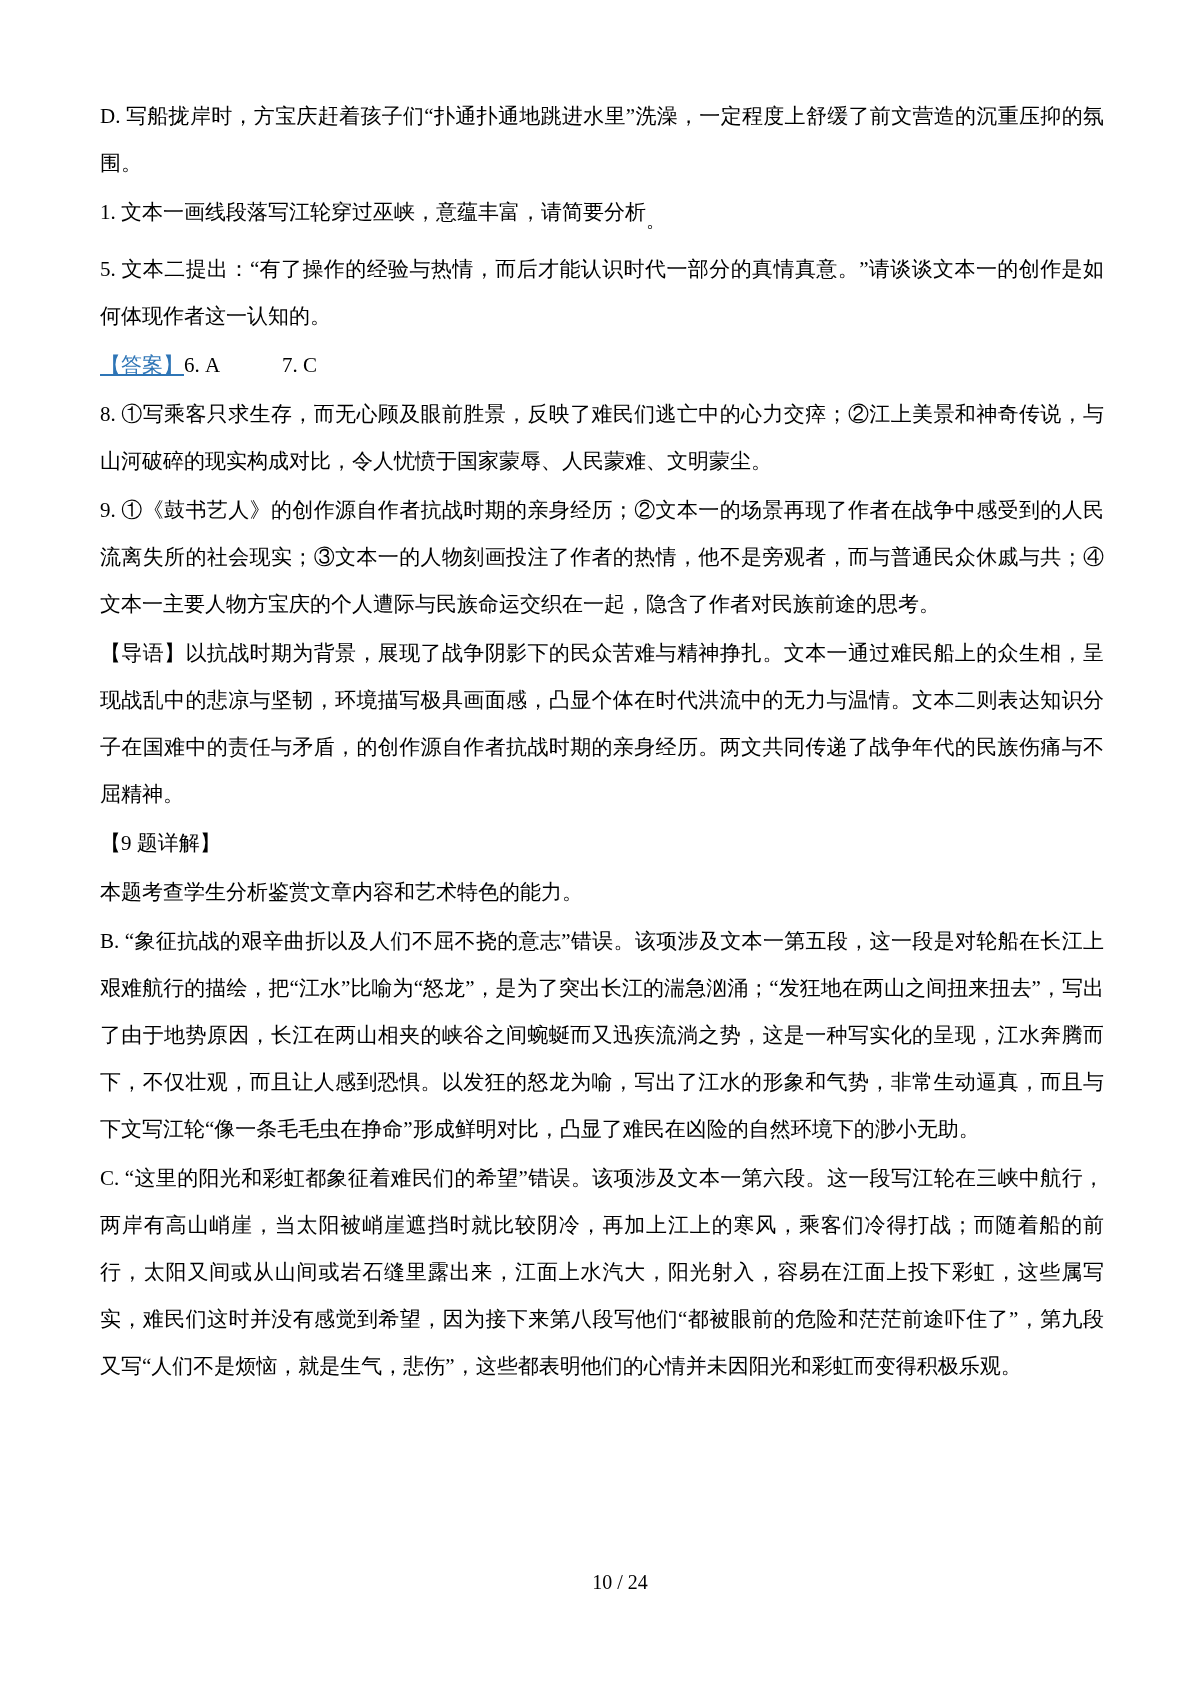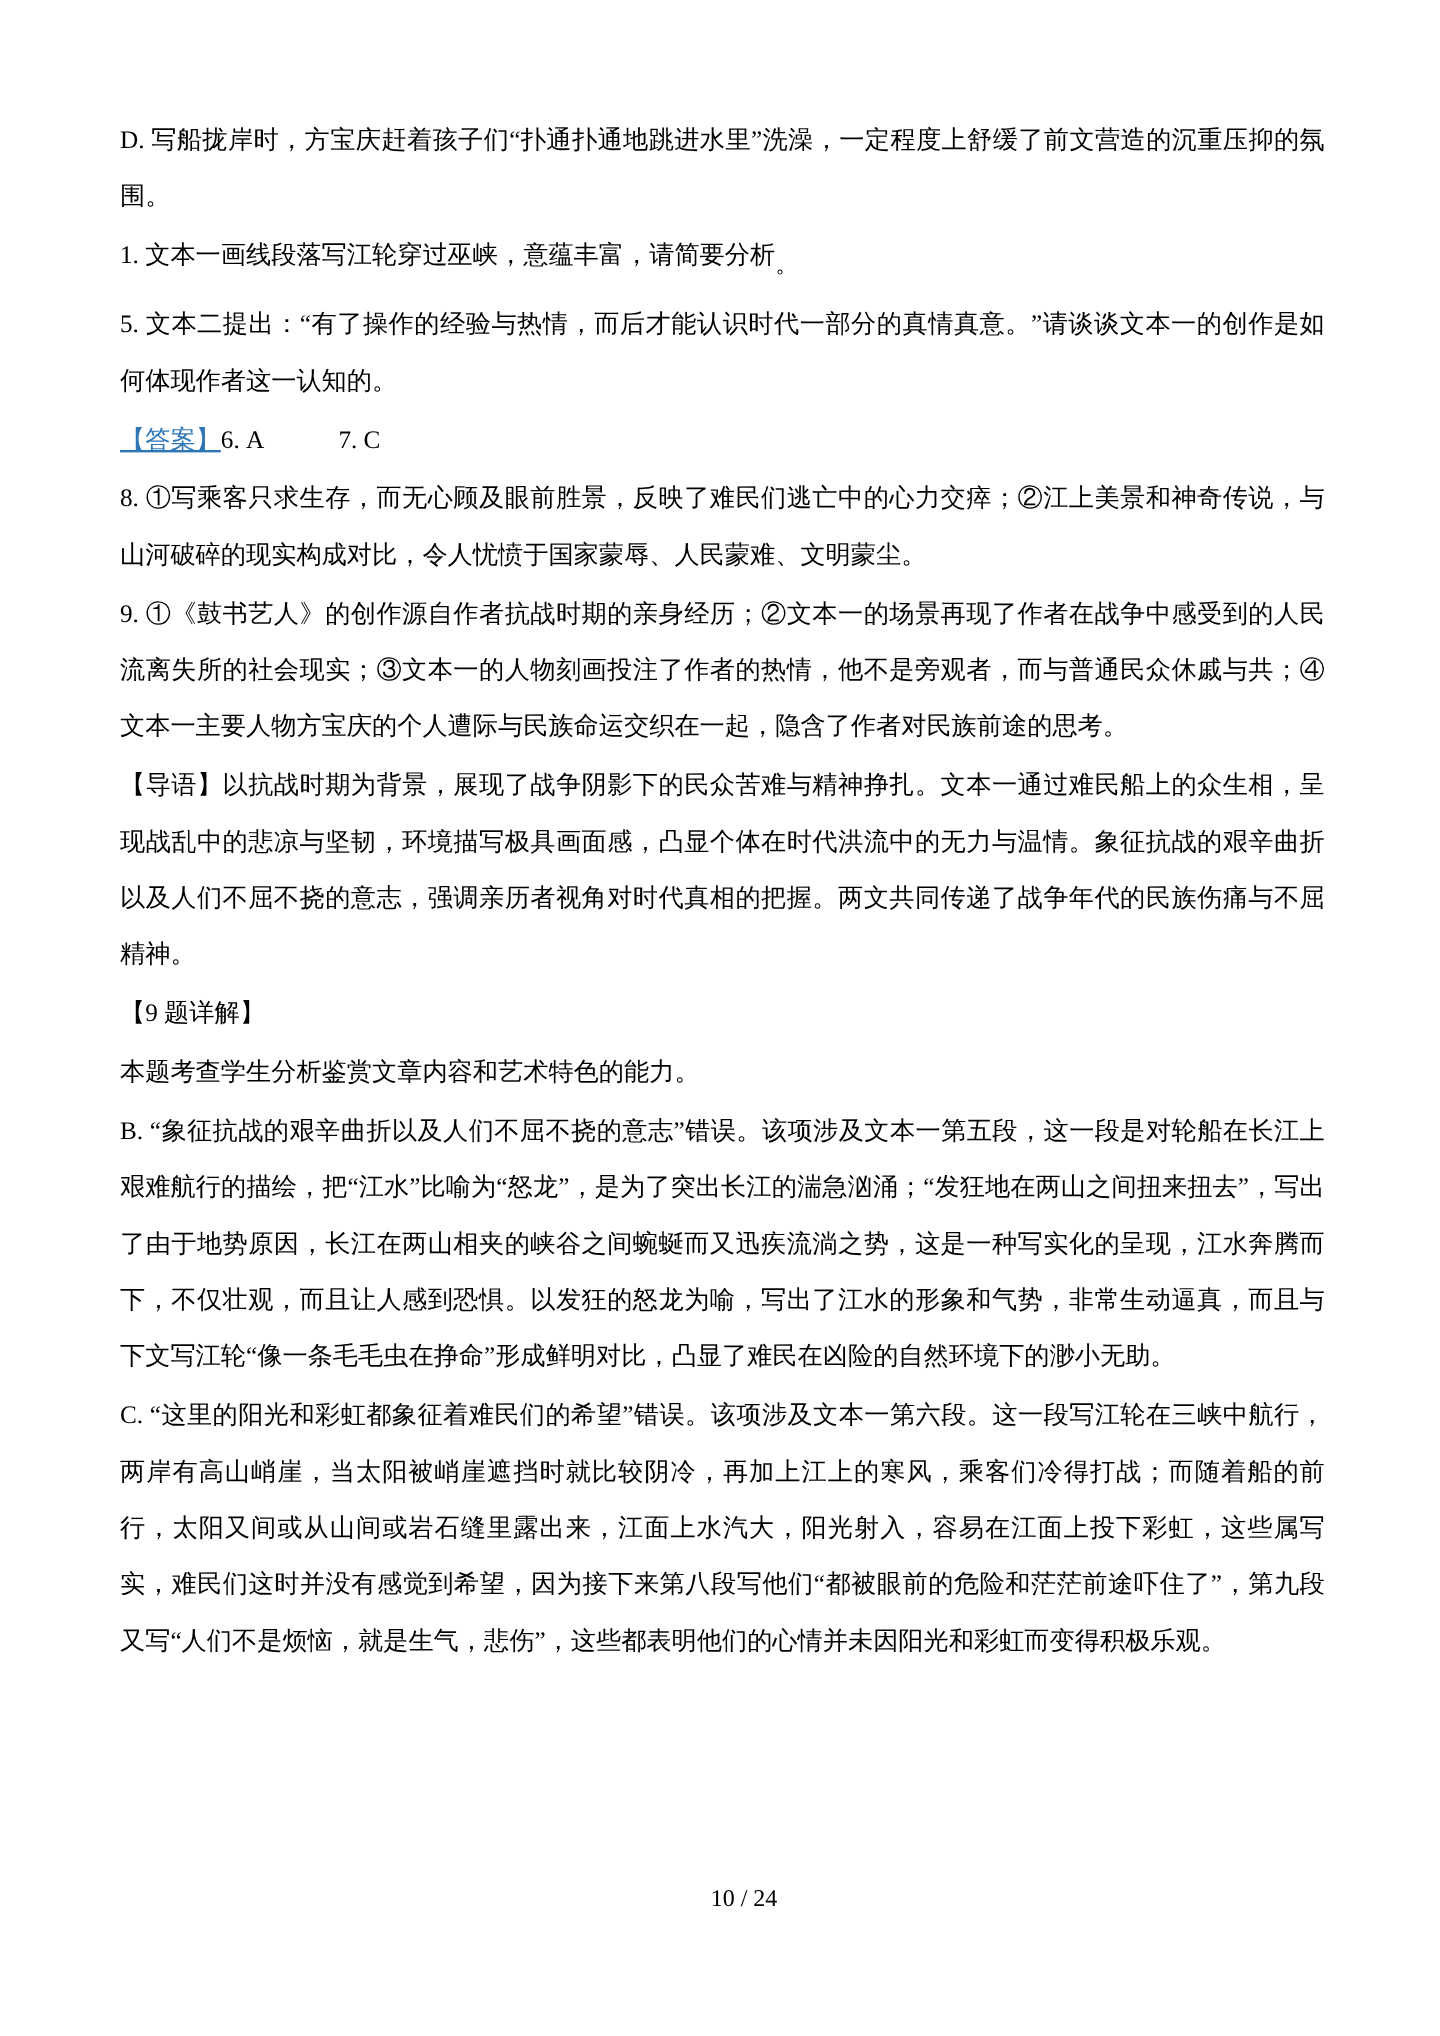--- a/index.html
+++ b/index.html
@@ -63,21 +63,21 @@
 
     <p class="para"><span>5. 文本二提出：“有了操作的经验与热情，而后才能认识时代一部分的真情真意。”请谈谈文本一的创作是如何体现作者这一认知的。</span></p>
 
     <p class="para"><span class="accent">【答案】</span><span>6. A　　　7. C</span></p>
 
     <p class="para"><span>8. ①写乘客只求生存，而无心顾及眼前胜景，反映了难民们逃亡中的心力交瘁；②江上美景和神奇传说，与山河破碎的现实构成对比，令人忧愤于国家蒙辱、人民蒙难、文明蒙尘。</span></p>
 
     <p class="para"><span>9. ①《鼓书艺人》的创作源自作者抗战时期的亲身经历；②文本一的场景再现了作者在战争中感受到的人民流离失所的社会现实；③文本一的人物刻画投注了作者的热情，他不是旁观者，而与普通民众休戚与共；④文本一主要人物方宝庆的个人遭际与民族命运交织在一起，隐含了作者对民族前途的思考。</span></p>
 
 
-    <p class="para"><span>【导语】以抗战时期为背景，展现了战争阴影下的民众苦难与精神挣扎。文本一通过难民船上的众生相，呈现战乱中的悲凉与坚韧，环境描写极具画面感，凸显个体在时代洪流中的无力与温情。象征抗战的艰辛曲折以及人们不屈不挠的意志，强调亲历者视角对时代真相的把握。两文共同传递了战争年代的民族伤痛与不屈精神。</span></p>
+    <p class="para"><span>【导语】以抗战时期为背景，展现了战争阴影下的民众苦难与精神挣扎。文本一通过难民船上的众生相，呈现战乱中的悲凉与坚韧，环境描写极具画面感，凸显个体在时代洪流中的无力与温情。文本二则表达知识分子在国难中的责任与矛盾，的创作源自作者抗战时期的亲身经历。两文共同传递了战争年代的民族伤痛与不屈精神。</span></p>
 
     <p class="para"><span>【9 题详解】</span></p>
 
     <p class="para"><span>本题考查学生分析鉴赏文章内容和艺术特色的能力。</span></p>
 
     <p class="para"><span>B. “象征抗战的艰辛曲折以及人们不屈不挠的意志”错误。该项涉及文本一第五段，这一段是对轮船在长江上艰难航行的描绘，把“江水”比喻为“怒龙”，是为了突出长江的湍急汹涌；“发狂地在两山之间扭来扭去”，写出了由于地势原因，长江在两山相夹的峡谷之间蜿蜒而又迅疾流淌之势，这是一种写实化的呈现，江水奔腾而下，不仅壮观，而且让人感到恐惧。以发狂的怒龙为喻，写出了江水的形象和气势，非常生动逼真，而且与下文写江轮“像一条毛毛虫在挣命”形成鲜明对比，凸显了难民在凶险的自然环境下的渺小无助。</span></p>
 
     <p class="para"><span>C. “这里的阳光和彩虹都象征着难民们的希望”错误。该项涉及文本一第六段。这一段写江轮在三峡中航行，两岸有高山峭崖，当太阳被峭崖遮挡时就比较阴冷，再加上江上的寒风，乘客们冷得打战；而随着船的前行，太阳又间或从山间或岩石缝里露出来，江面上水汽大，阳光射入，容易在江面上投下彩虹，这些属写实，难民们这时并没有感觉到希望，因为接下来第八段写他们“都被眼前的危险和茫茫前途吓住了”，第九段又写“人们不是烦恼，就是生气，悲伤”，这些都表明他们的心情并未因阳光和彩虹而变得积极乐观。</span></p>
 
   </main>

